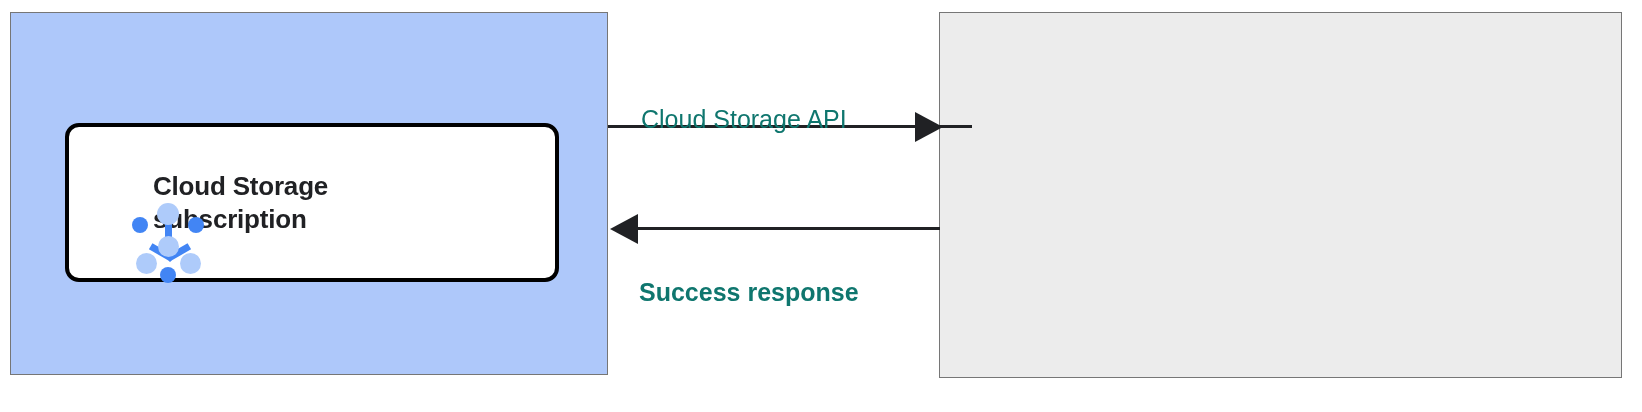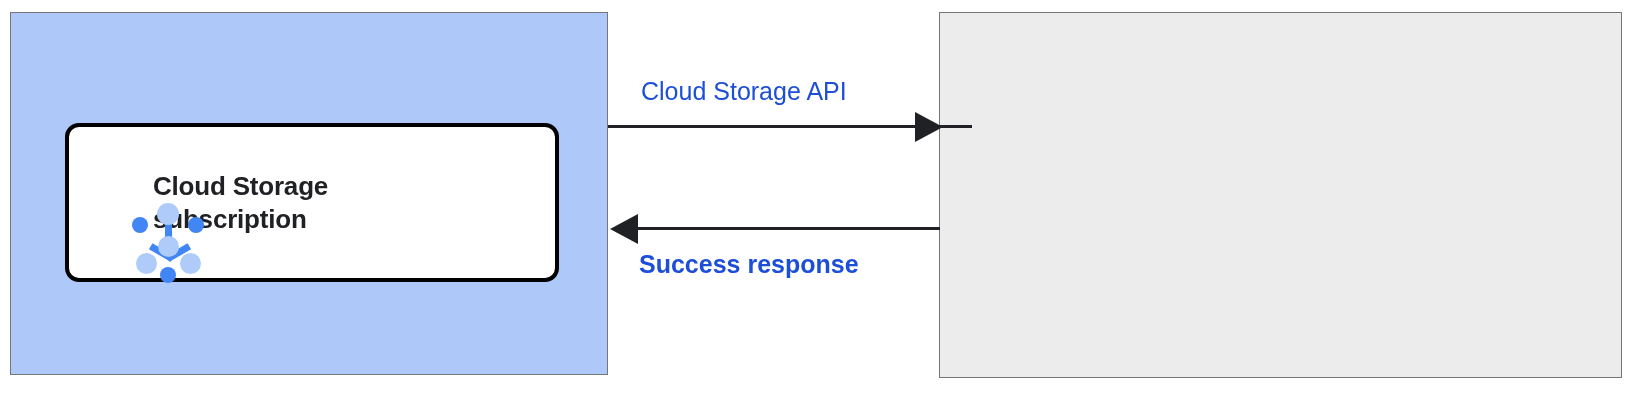--- a/index.html
+++ b/index.html
@@ -119,22 +119,23 @@
     top: 214px;
     border-top: 15px solid transparent;
     border-bottom: 15px solid transparent;
     border-right: 28px solid #202124;
   }
 
   
   .conn-label {
     position: absolute;
     font-size: 25px;
-    color: #1d4ed8;
+    color: #0f766e;
     white-space: nowrap;
+    margin-top: 28px;
   }
   #label-request  { left: 641px; top: 77px; }
   #label-response { left: 639px; top: 250px; font-weight: bold; }
 </style>
 </head>
 <body>
 
 <div id="canvas">
 
   <div class="panel" id="panel-subscription">

